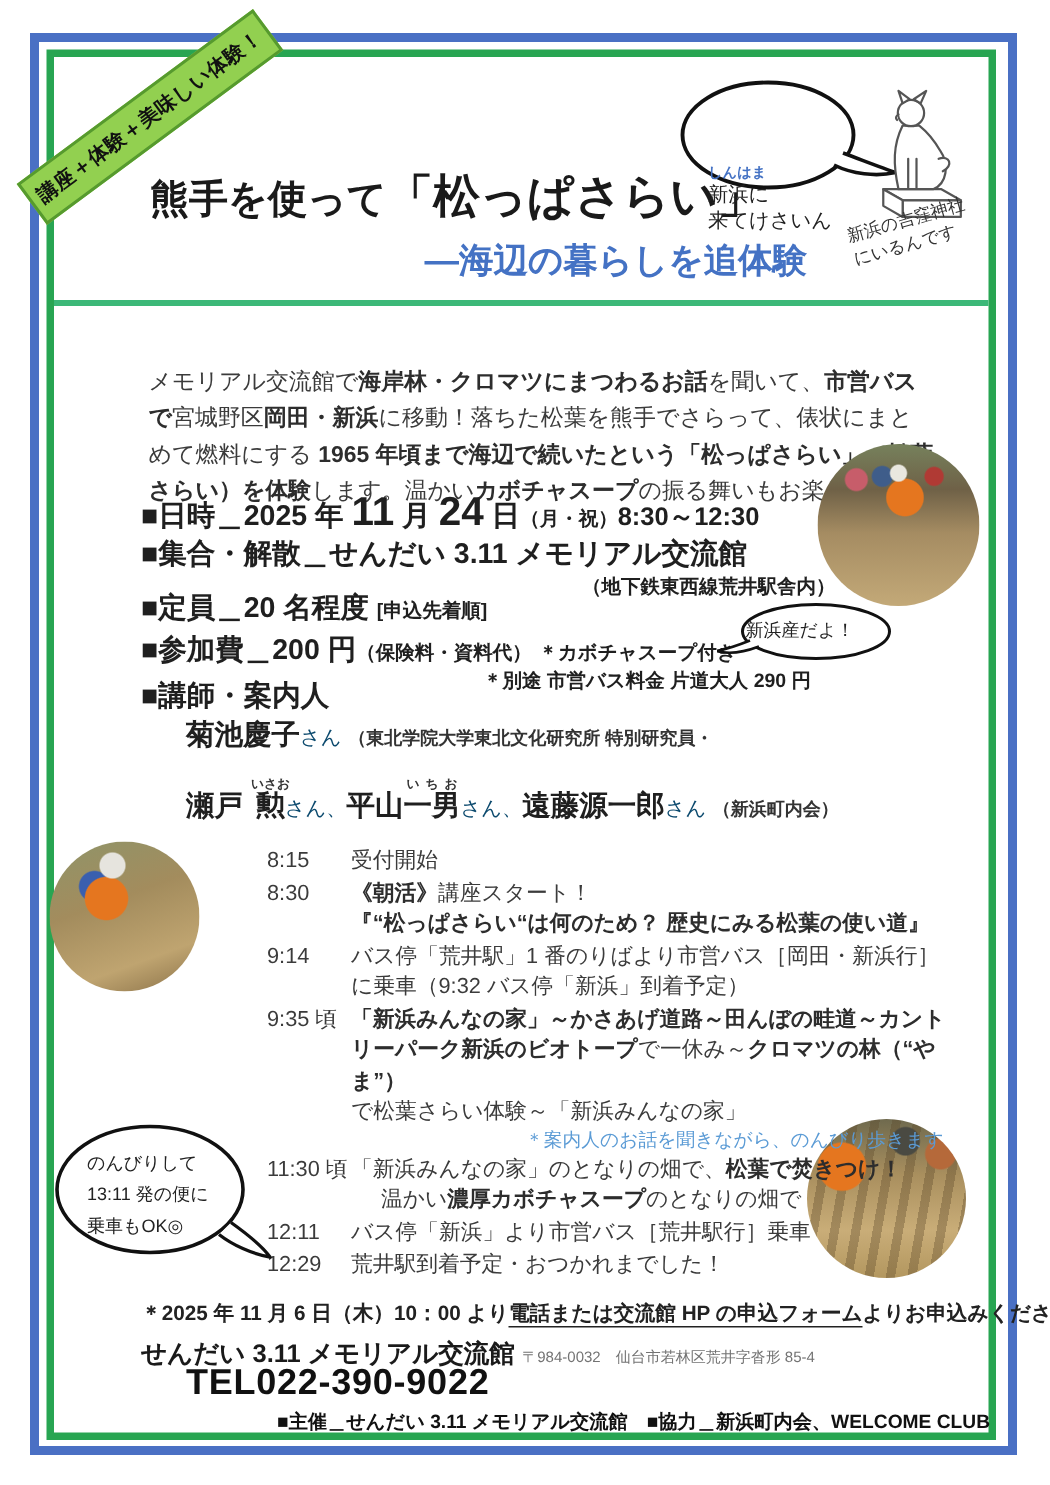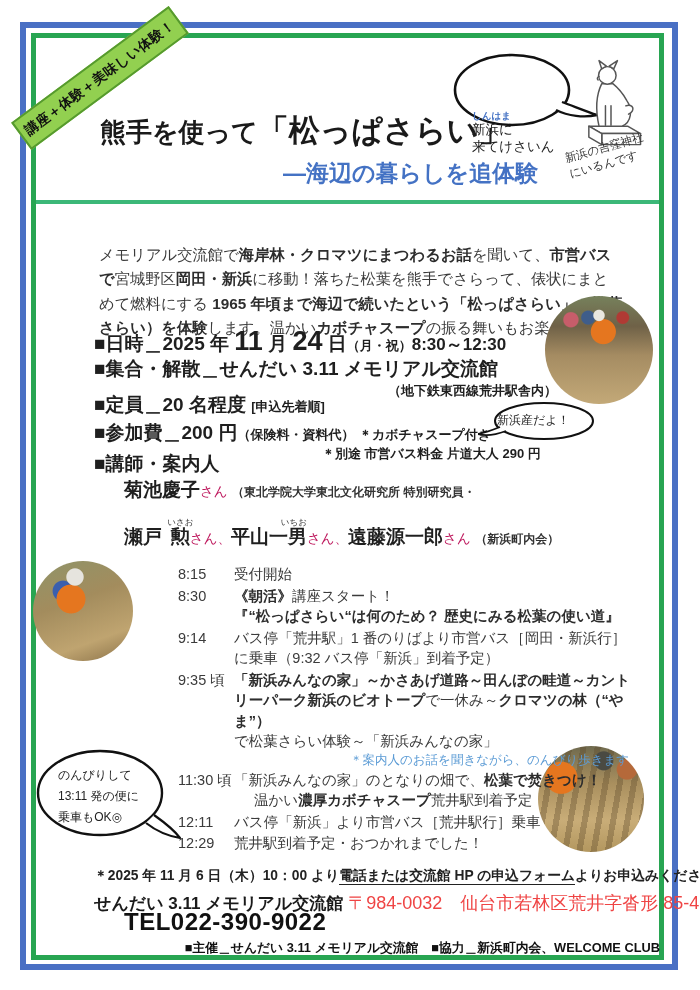--- a/index.html
+++ b/index.html
@@ -31,40 +31,40 @@
   .dl-big{font-size:27px;font-weight:bold;}
   .dl-small{font-size:13px;font-weight:bold;}
   .dl-time{font-size:17px;font-weight:bold;}
 
   .fee-bubble-text{position:absolute;left:497px;top:412px;font-size:12px;color:#222;z-index:4;white-space:nowrap;}
 
   .lect1{position:absolute;left:124px;top:477px;z-index:2;white-space:nowrap;}
   .lect2{position:absolute;left:228px;top:503px;z-index:2;white-space:nowrap;}
   .lect3{position:absolute;left:124px;top:518px;z-index:2;white-space:nowrap;}
   .lname{font-size:19px;font-weight:bold;color:#1f1f1f;}
-  .lsan{font-size:13.5px;color:#be185d;}
+  .lsan{font-size:13.5px;color:#0c4a6e;}
   .laff{font-size:12px;font-weight:bold;color:#333;}
-  ruby rt{font-size:8.5px;color:#333;font-weight:normal;text-align:right;}
+  ruby rt{font-size:8.5px;color:#333;font-weight:bold;}
 
   .schedule{position:absolute;left:178px;top:564px;width:462px;z-index:2;font-size:14.5px;line-height:20.5px;color:#3b3b3b;}
   .srow{display:flex;margin-bottom:1px;}
   .stime{flex:0 0 56px;white-space:nowrap;}
   .sdesc{flex:1;}
   .sline{display:block;}
   .snote{display:block;font-size:12.5px;color:#5b9bd5;margin-left:116px;line-height:17px;}
   .indent1{margin-left:20px;}
 
   .left-bubble-text{position:absolute;left:58px;top:765px;font-size:12px;line-height:1.75;color:#222;z-index:4;white-space:nowrap;}
 
   .apply-box{position:absolute;left:88px;top:829px;border:2px solid #222;padding:2px 12px;font-size:16.5px;font-weight:bold;color:#111;z-index:2;background:#fff;}
   .apply-note{position:absolute;left:94px;top:867px;font-size:13.8px;font-weight:bold;color:#222;z-index:2;white-space:nowrap;}
   .u{border-bottom:1.6px solid #222;padding-bottom:1px;}
   .org-line{position:absolute;left:94px;top:891px;z-index:2;white-space:nowrap;}
   .org{font-size:17px;font-weight:bold;color:#1a1a1a;}
-  .addr{font-size:18px;color:#ef4444;margin-left:5px;}
+  .addr{font-size:10px;color:#737373;margin-left:5px;}
   .tel{position:absolute;left:124px;top:908px;font-size:24px;font-weight:bold;color:#111;z-index:2;letter-spacing:.5px;}
   .footer{position:absolute;left:120px;top:940px;width:540px;text-align:right;font-size:12.8px;font-weight:bold;color:#111;z-index:2;white-space:nowrap;}
 
   .photo{position:absolute;border-radius:50%;z-index:2;}
   .photo1{left:545px;top:296px;width:108px;height:108px;
     background:
       radial-gradient(circle at 50% 18%, #e9e7df 0 5%, transparent 6%),
       radial-gradient(circle at 54% 33%, #e5761f 0 13%, transparent 14%),
       radial-gradient(circle at 24% 22%, #c75d6a 0 6%, transparent 7%),
       radial-gradient(circle at 72% 20%, #b03a34 0 5%, transparent 6%),
@@ -190,21 +190,21 @@
         <span class="sline b">「新浜みんなの家」～かさあげ道路～田んぼの畦道～カント</span>
         <span class="sline"><span class="b">リーパーク新浜のビオトープ</span><span>で一休み～</span><span class="b">クロマツの林（“やま”）</span></span>
         <span class="sline">で松葉さらい体験～「新浜みんなの家」</span>
         <span class="snote">＊案内人のお話を聞きながら、のんびり歩きます</span>
       </div>
     </div>
     <div class="srow">
       <div class="stime">11:30 頃</div>
       <div class="sdesc">
         <span class="sline"><span>「新浜みんなの家」のとなりの畑で、</span><span class="b">松葉で焚きつけ！</span></span>
-        <span class="sline indent1"><span>温かい</span><span class="b">濃厚カボチャスープ</span><span>荒井駅到着予定</span></span>
+        <span class="sline indent1"><span>温かい</span><span class="b">濃厚カボチャスープ</span><span>のとなりの畑で</span></span>
       </div>
     </div>
     <div class="srow">
       <div class="stime">12:11</div>
       <div class="sdesc">
           <span class="sline">バス停「新浜」より市営バス［荒井駅行］乗車</span>
         </div>
     </div>
     <div class="srow">
       <div class="stime">12:29</div>

